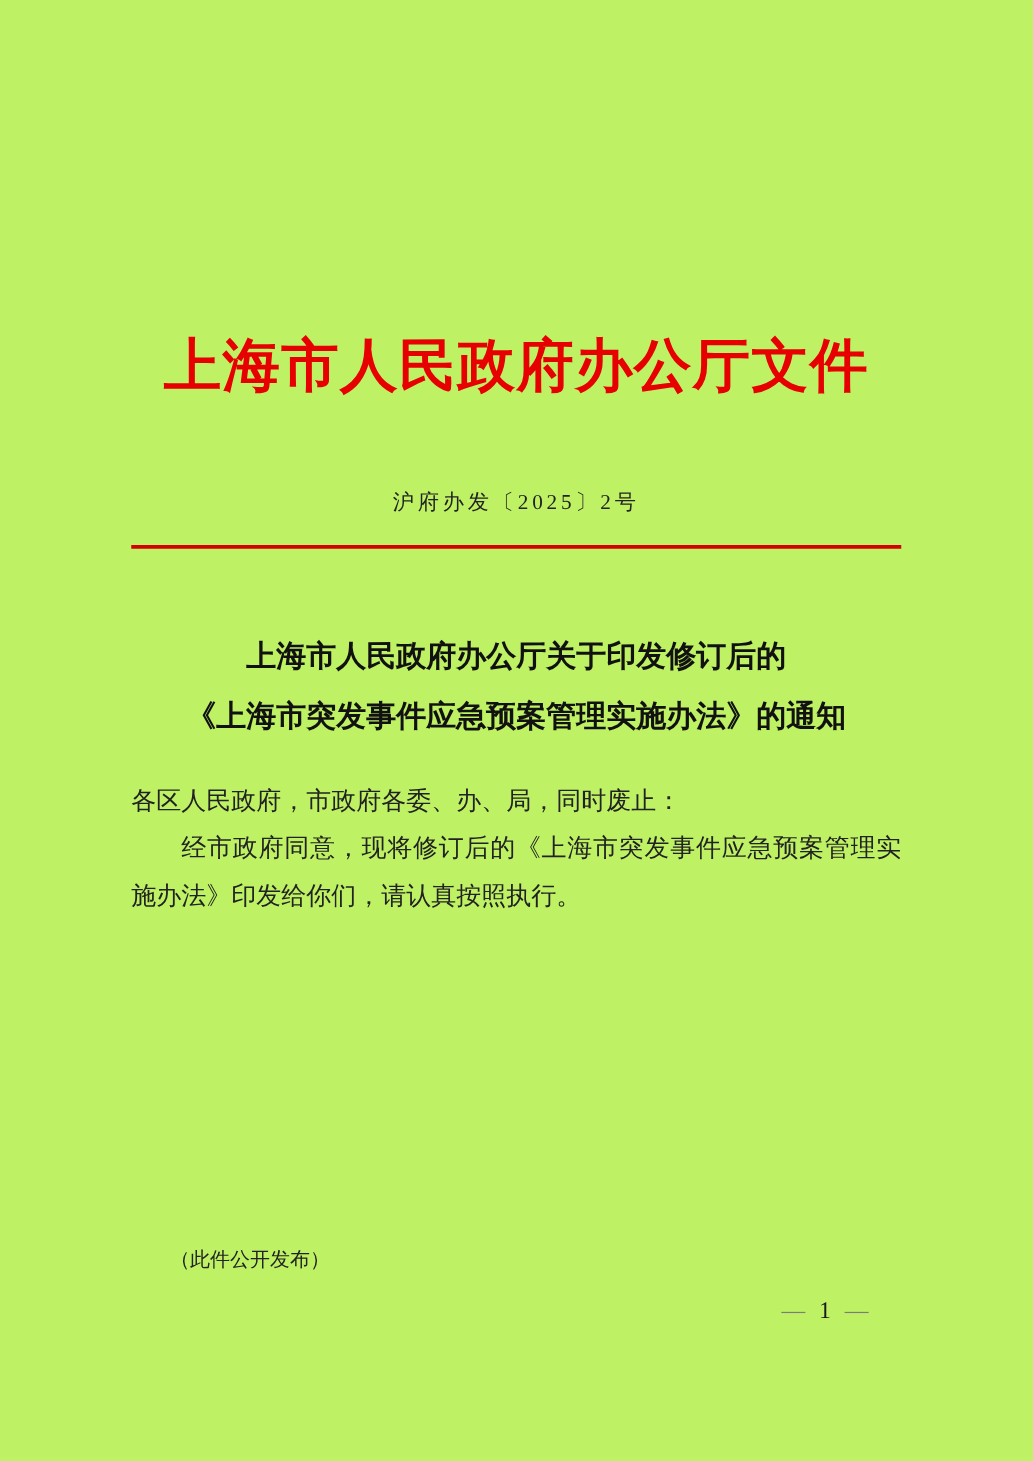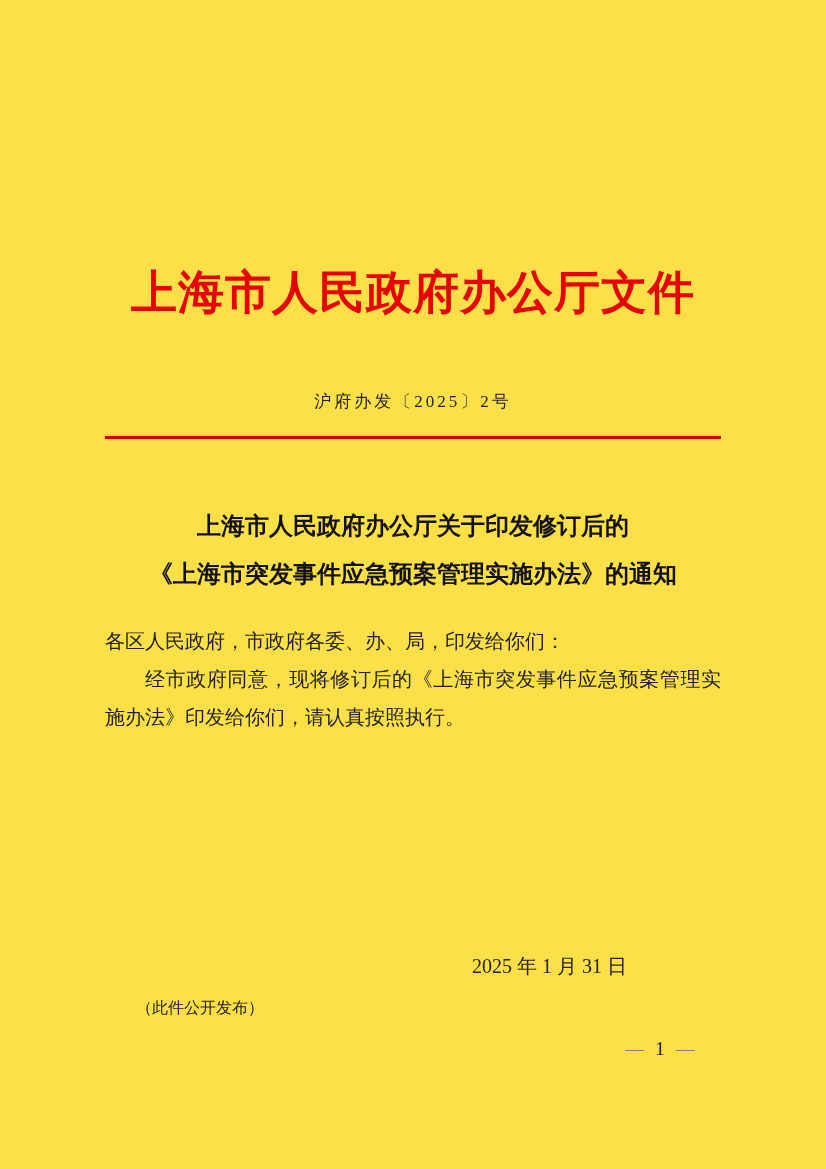--- a/index.html
+++ b/index.html
@@ -10,21 +10,21 @@
   html, body { background: #ffffff; }
   body {
     width: 826px; height: 1169px;
     font-family: "Liberation Serif", "DejaVu Serif", serif;
     color: #1a1a1a;
     position: relative;
     overflow: hidden;
   }
   .page {
     position: absolute; inset: 0;
-    background: #fde047;
+    background: #bef264;
   }
   .red-header {
     position: absolute;
     top: 262px; left: 0; right: 0;
     text-align: center;
     font-size: 46px;
     font-weight: bold;
     letter-spacing: 1px;
     color: var(--header-red, #e60000);
     font-family: "Liberation Serif", "DejaVu Serif", serif;
@@ -101,25 +101,24 @@
   <div class="doc-number">沪府办发〔2025〕2号</div>
 
   <div class="red-divider"></div>
 
   <div class="doc-title">
     <div>上海市人民政府办公厅关于印发修订后的</div>
     <div>《上海市突发事件应急预案管理实施办法》的通知</div>
   </div>
 
   <div class="body-text">
-    <p>各区人民政府，市政府各委、办、局，印发给你们：</p>
+    <p>各区人民政府，市政府各委、办、局，同时废止：</p>
     <p class="indent">经市政府同意，现将修订后的《上海市突发事件应急预案管理实施办法》印发给你们，请认真按照执行。</p>
   </div>
 
-  <div class="sign-date">2025 年 1 月 31 日</div>
 
   <div class="public-note">（此件公开发布）</div>
 
   <div class="page-footer">
     <span class="dash">—</span><span class="num">1</span><span class="dash">—</span>
   </div>
 
 </div>
 
 </body></html>

